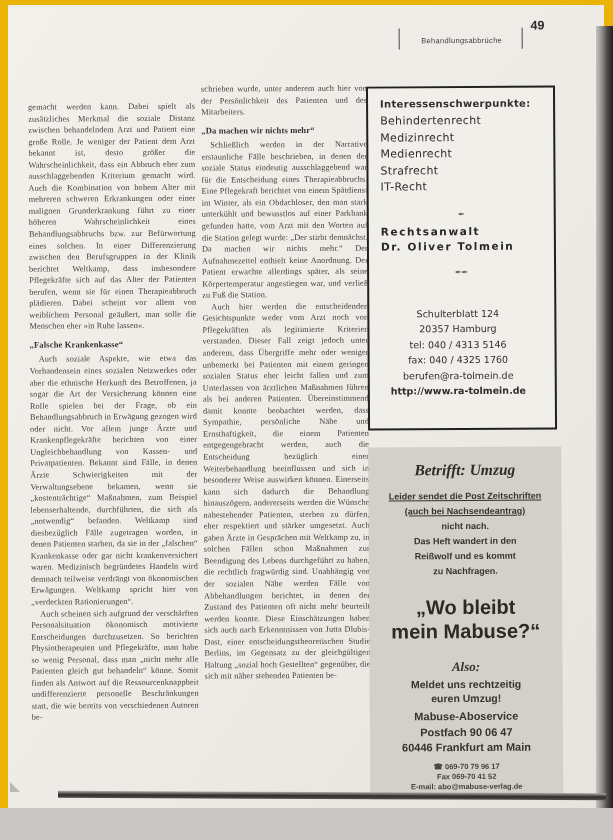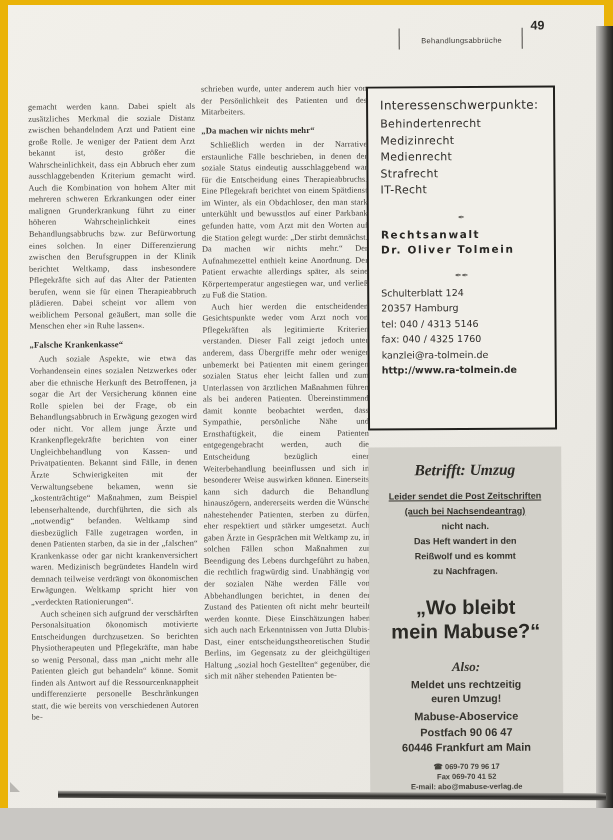--- a/index.html
+++ b/index.html
@@ -28,26 +28,26 @@
   .col p{margin:0;text-indent:9px;}
   .col p.cont{text-indent:0;}
   .col h3{margin:7px 0 3px 0;font-size:8.6px;color:#33312d;}
   #col1{left:30px;top:100px;width:167px;height:714px;}
   #col2{left:203px;top:83px;width:166px;height:731px;}
 
   
   .ad-lawyer{position:absolute;left:368px;top:87px;width:189px;height:344px;
         border:2px solid #21201d;background:#f1efe9;
         font-family:"DejaVu Sans",sans-serif;color:#2f2d2a;padding:10px 12px;box-sizing:border-box;}
-  .ad-lawyer .focus{font-weight:normal;font-size:12px;letter-spacing:.3px;margin-bottom:4px;}
+  .ad-lawyer .focus{font-weight:bold;font-size:10px;letter-spacing:.3px;margin-bottom:4px;}
   .ad-lawyer .area{font-size:11px;line-height:16.5px;letter-spacing:.3px;}
   .ad-lawyer .orn{ text-align:center;color:#6d6b66;font-size:8px;line-height:10px;margin-top:14px;}
   .ad-lawyer .nameblock{margin-top:4px;font-weight:bold;font-size:10.5px;
         letter-spacing:1.6px;line-height:15px;color:#292825;}
-  .ad-lawyer .addr{margin-top:4px;text-align:left;padding-right:8px;font-size:9.5px;line-height:15.5px;}
+  .ad-lawyer .addr{margin-top:28px;text-align:center;padding-right:8px;font-size:9.5px;line-height:15.5px;}
   .ad-lawyer .addr .web{font-weight:bold;}
 
   
   .ad-mabuse{position:absolute;left:368px;top:448px;width:193px;height:352px;background:#d2d0c9;
         font-family:"Liberation Sans",sans-serif;color:#36342e;text-align:center;
         padding:14px 8px;box-sizing:border-box;}
   .ad-mabuse .title{font-family:"Liberation Serif",serif;font-weight:bold;font-style:italic;
         font-size:15.5px;color:#2e2c27;}
   .ad-mabuse .info{margin-top:10px;font-size:9px;font-weight:bold;line-height:15px;}
   .ad-mabuse .info .u{text-decoration:underline;}
@@ -98,21 +98,21 @@
       <div class="nameblock">
         <div>Rechtsanwalt</div>
         <div>Dr. Oliver Tolmein</div>
       </div>
       <div class="orn">✒✒</div>
       <div class="addr">
         <div>Schulterblatt 124</div>
         <div>20357 Hamburg</div>
         <div>tel: 040 / 4313 5146</div>
         <div>fax: 040 / 4325 1760</div>
-        <div>kanzlei@ra-tolmein.de</div>
+        <div>berufen@ra-tolmein.de</div>
         <div class="web">http://www.ra-tolmein.de</div>
       </div>
     </div>
 
     <div class="ad-mabuse">
       <div class="title">Betrifft: Umzug</div>
       <div class="info">
         <div class="u">Leider sendet die Post Zeitschriften</div>
         <div class="u">(auch bei Nachsendeantrag)</div>
         <div>nicht nach.</div>

